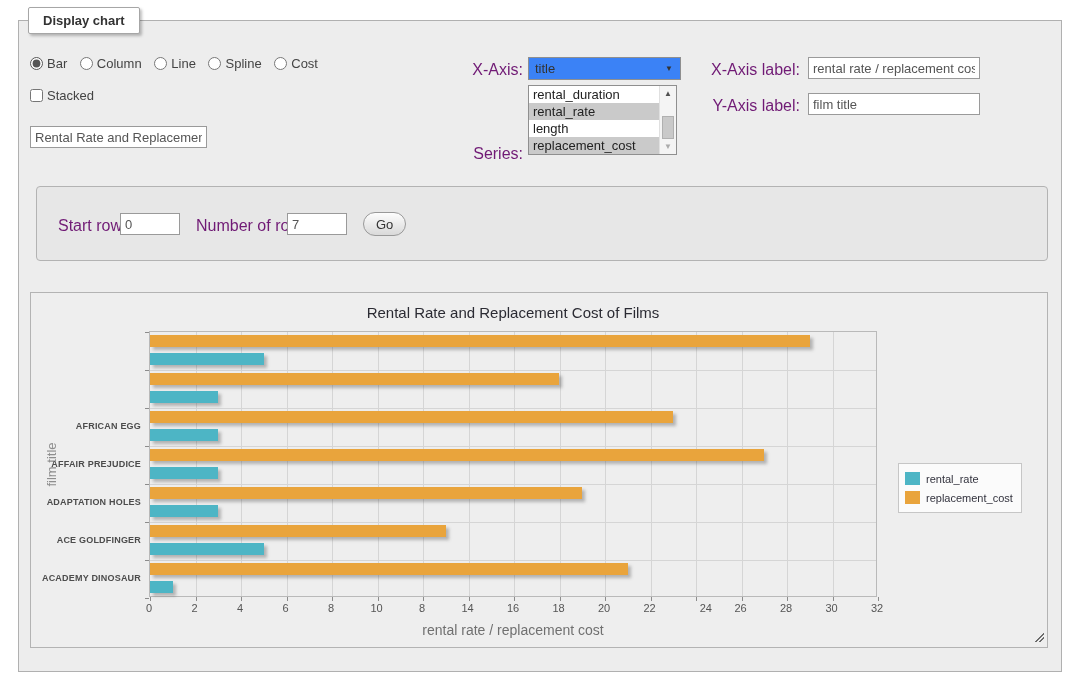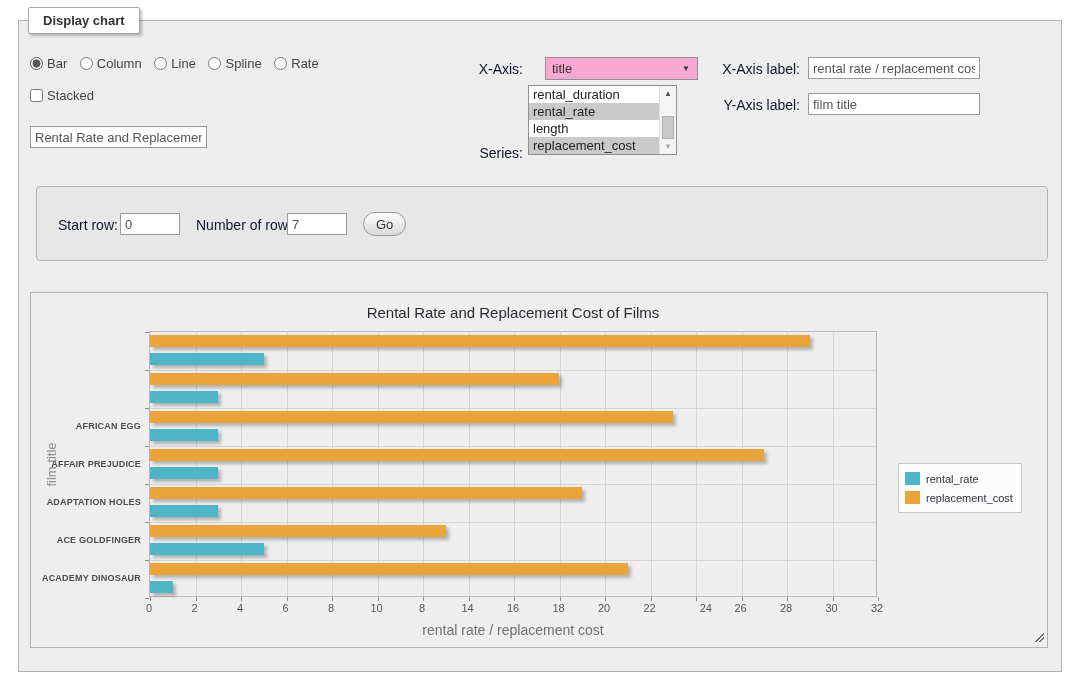--- a/index.html
+++ b/index.html
@@ -7,37 +7,37 @@
     font-family:"Liberation Sans", sans-serif; position:relative; overflow:hidden; }
 
   
   .fieldset { position:absolute; left:18px; top:20px; width:1044px; height:652px;
     background:#ededed; border:1px solid #b0b0b0; }
   .legendbox { position:absolute; left:28px; top:7px; background:#ffffff;
     border:1px solid #a6a6a6; border-radius:2px; padding:5px 14px;
     font-size:13px; font-weight:bold; color:#333; z-index:5;
     box-shadow:2px 2px 3px rgba(0,0,0,0.25); }
 
-  .lbl { position:absolute; font-size:14px; color:#0f172a; white-space:nowrap; }
+  .lbl { position:absolute; font-size:16px; color:#701a75; white-space:nowrap; }
   .r { text-align:right; }
 
   .txt { position:absolute; height:22px; border:1px solid #9a9a9a; background:#fff;
     font-family:"Liberation Sans", sans-serif; font-size:13px; color:#555;
     padding:2px 4px; }
 
   
   .radios { position:absolute; left:30px; top:56px; font-size:13px; color:#444; }
   .radios label { margin-right:9px; cursor:pointer; }
   .radios input, .chk input { accent-color:#555; vertical-align:-2px; margin-right:4px; }
   .chk { position:absolute; left:30px; top:88px; font-size:13px; color:#444; cursor:pointer; }
 
   
   .select { position:absolute; left:528px; top:57px; width:153px; height:23px;
-    background:#f9a8d4; border:1px solid #8f8f8f; font-size:13px; color:#333;
-    padding:3px 6px; cursor:default;margin-left:17px; }
+    background:#3b82f6; border:1px solid #8f8f8f; font-size:13px; color:#333;
+    padding:3px 6px; cursor:default; }
   .sel-arrow { position:absolute; right:7px; top:6px; font-size:8px; color:#333; }
 
   
   .listbox { position:absolute; left:528px; top:85px; width:149px; height:70px;
     background:#fff; border:1px solid #8f8f8f; overflow:hidden; }
   .opts { position:absolute; left:0; top:0; right:17px; bottom:0; }
   .opt { height:17px; line-height:17px; font-size:13px; color:#222; padding:0 4px;
     white-space:nowrap; overflow:hidden; }
   .opt.sel { background:#cacaca; }
   .sbar { position:absolute; right:0; top:0; width:17px; height:100%;
@@ -95,21 +95,21 @@
 <body>
 
 <div class="fieldset"></div>
 <div class="legendbox">Display chart</div>
 
 <div class="radios">
   <label><input type="radio" name="ctype" checked="" style=""><span>Bar</span></label>
   <label><input type="radio" name="ctype" style=""><span>Column</span></label>
   <label><input type="radio" name="ctype" style=""><span>Line</span></label>
   <label><input type="radio" name="ctype" style=""><span>Spline</span></label>
-  <label><input type="radio" name="ctype" style=""><span>Rate</span></label>
+  <label><input type="radio" name="ctype" style=""><span>Cost</span></label>
 </div>
 
 <label class="chk"><input type="checkbox" id="stacked-cb" style=""><span>Stacked</span></label>
 
 <input class="txt" style="left: 30px; top: 126px; width: 177px;" value="Rental Rate and Replacement Cost of Films">
 
 <div class="lbl r" style="left:440px; top:61px; width:83px;">X-Axis:</div>
 <div class="select">
   <span>title</span>
   <span class="sel-arrow">▼</span>

